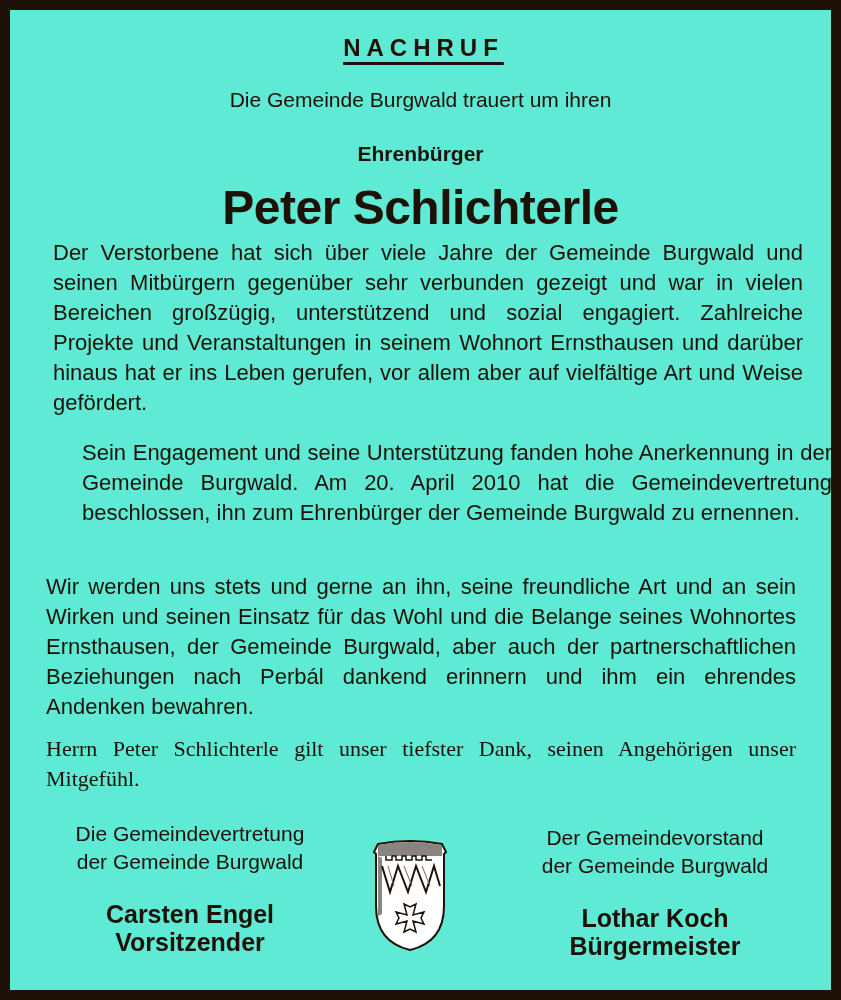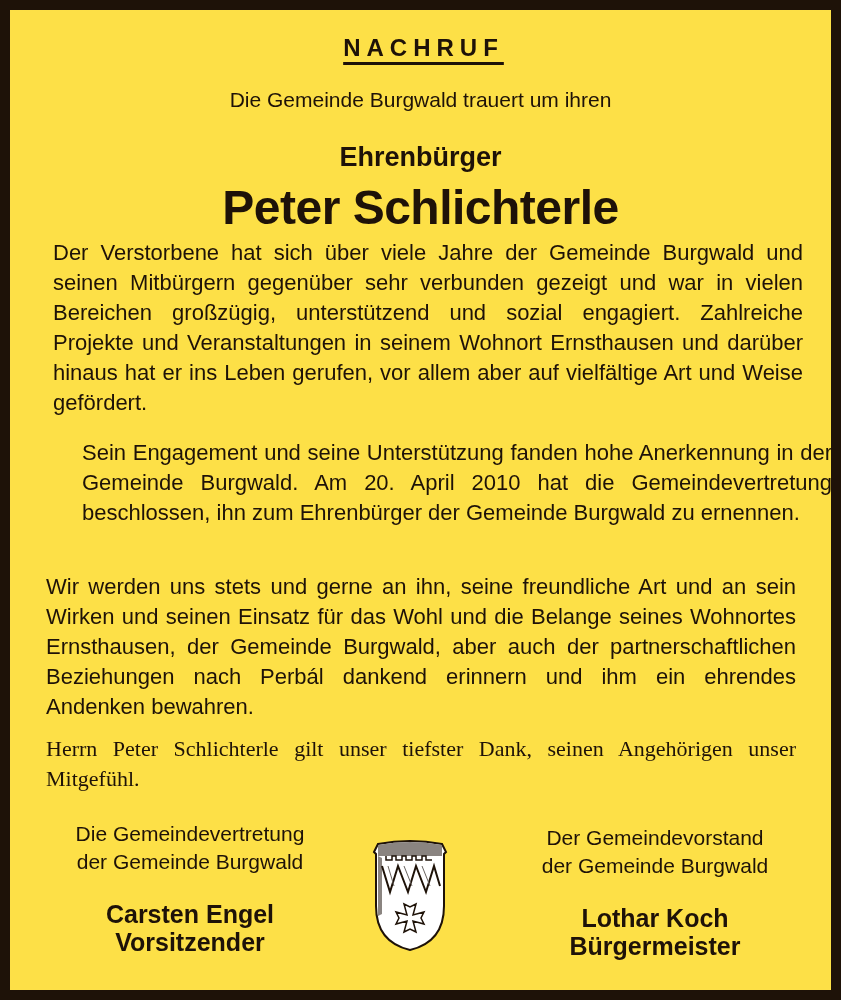--- a/index.html
+++ b/index.html
@@ -1,29 +1,29 @@
 <!DOCTYPE html>
 <html><head>
 <meta charset="utf-8">
 <style>
   html, body { margin: 0; padding: 0; }
   body { width: 841px; height: 1000px; background: #1e1208; position: relative; overflow: hidden; }
   .page {
     position: absolute; left: 10px; top: 10px; width: 821px; height: 980px;
-    background: #fde047; color: #1e1208;
+    background: #5eead4; color: #1e1208;
     font-family: "Liberation Sans", "DejaVu Sans", sans-serif;
   }
   .abs { position: absolute; }
   .heading {
     left: 0; right: 0; top: 24px; text-align: center;
     font-weight: bold; font-size: 24px; letter-spacing: 6px;
   }
   .heading span { text-decoration: underline; text-decoration-thickness: 3px; text-underline-offset: 6px; padding-left: 6px; }
   .intro { left: 0; right: 0; top: 78px; font-size: 21px; text-align: center; }
-  .title { left: 0; right: 0; top: 132px; font-size: 27px; font-weight: bold; text-align: center; }
+  .title { left: 0; right: 0; top: 132px; font-size: 21px; font-weight: bold; text-align: center; }
   .name { left: 0; right: 0; top: 170px; font-size: 48px; font-weight: bold; text-align: center; letter-spacing: -0.5px; }
   .body { left: 36px; width: 750px; font-size: 22px; line-height: 30px; text-align: justify; }
   .p1 { top: 228px; margin-left: 7px; }
   .p2 { top: 428px; margin-left: 36px; }
   .p3 { top: 562px; }
   .p4 { top: 724px; font-family: Liberation Serif, serif; }
   .sig { font-size: 21px; line-height: 28px; text-align: center; }
   .sig-left { left: 30px; width: 300px; top: 810px; }
   .sig-right { left: 490px; width: 310px; top: 814px; }
   .sig-name { font-size: 25px; font-weight: bold; line-height: 28px; text-align: center; }

